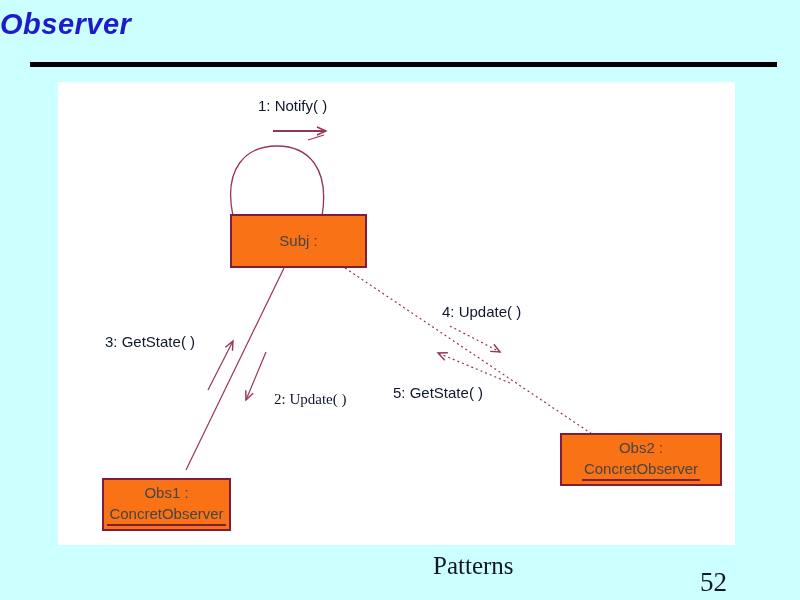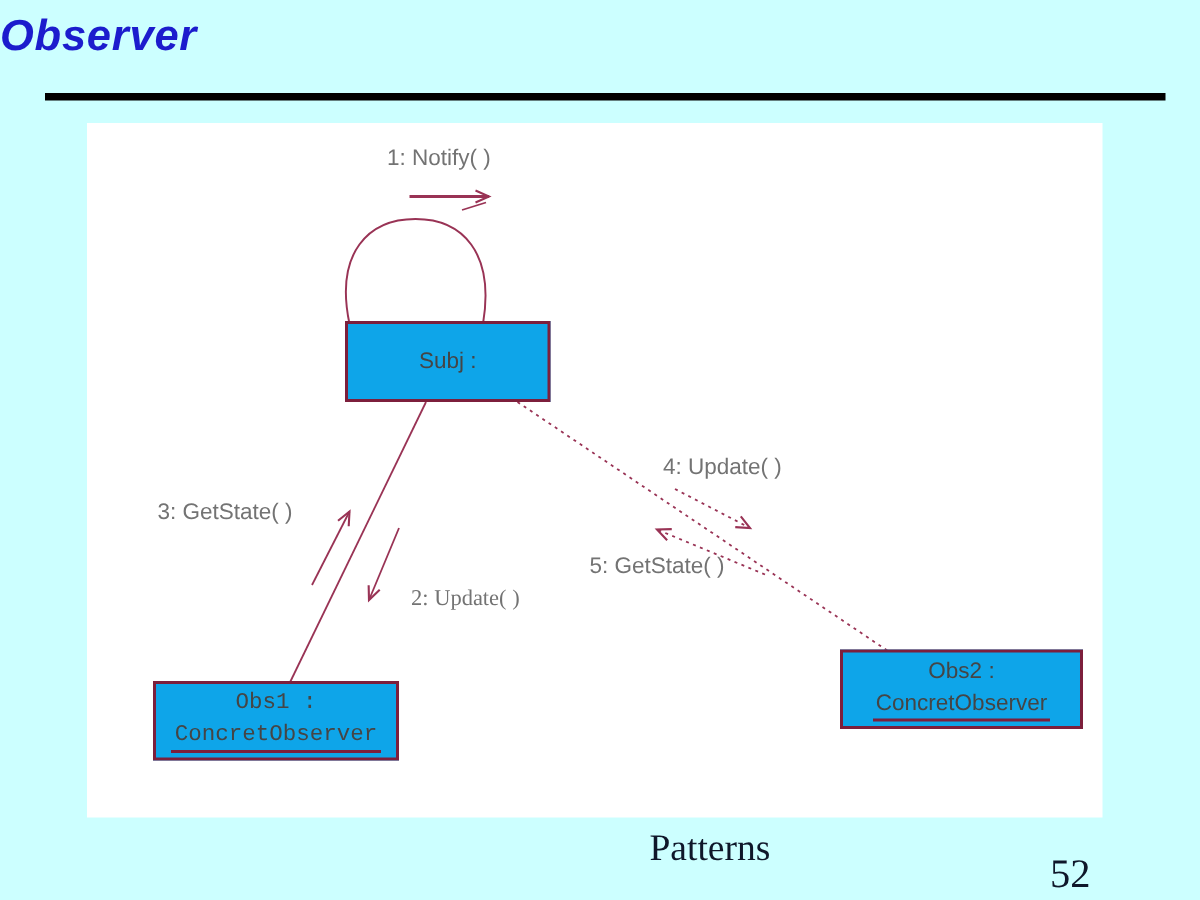--- a/index.html
+++ b/index.html
@@ -19,41 +19,41 @@
     position:absolute;left:30px;top:62px;width:747px;height:5px;
     background:#000000;
   }
   .canvas{
     position:absolute;left:58px;top:82px;width:677px;height:463px;
     background:#FFFFFF;
   }
   .diagram-svg{position:absolute;left:0;top:0;width:677px;height:463px;}
   .uml-box{
     position:absolute;
-    background:#0ea5e9;
+    background:#f97316;
     border:2px solid #7D1F3C;
     display:flex;flex-direction:column;align-items:center;justify-content:center;
     font-size:15px;color:#454545;line-height:1.35;
     box-sizing:border-box;
   }
   .uml-box .obj-class{
     border-bottom:2px solid #7D1F3C;
     padding:0 2px 0 2px;
   }
   .box-subject{left:172px;top:132px;width:137px;height:54px;}
-  .box-observer1{left:44px;top:372px;width:164px;height:53px;font-family:Liberation Mono, monospace;}
+  .box-observer1{left:44px;top:396px;width:129px;height:53px;}
   .box-observer2{left:502px;top:351px;width:162px;height:53px;}
   .msg-label{
-    position:absolute;font-size:15px;color:#737373;white-space:nowrap;
+    position:absolute;font-size:15px;color:#0f172a;white-space:nowrap;
   }
   .lbl-notify{left:200px;top:15px;}
   .lbl-getstate3{left:47px;top:251px;}
   .lbl-update2{left:216px;top:309px;font-family:Liberation Serif, serif;}
   .lbl-update4{left:384px;top:221px;}
-  .lbl-getstate5{left:335px;top:287px;}
+  .lbl-getstate5{left:335px;top:302px;}
   .footer-text{
     position:absolute;
     font-family:"Liberation Serif", serif;
     color:#0f172a;
   }
   .footer-left{left:433px;top:552px;font-size:25px;}
   .footer-page{left:700px;top:550px;font-size:27px;margin-top:17px;}
 </style>
 </head>
 <body>

